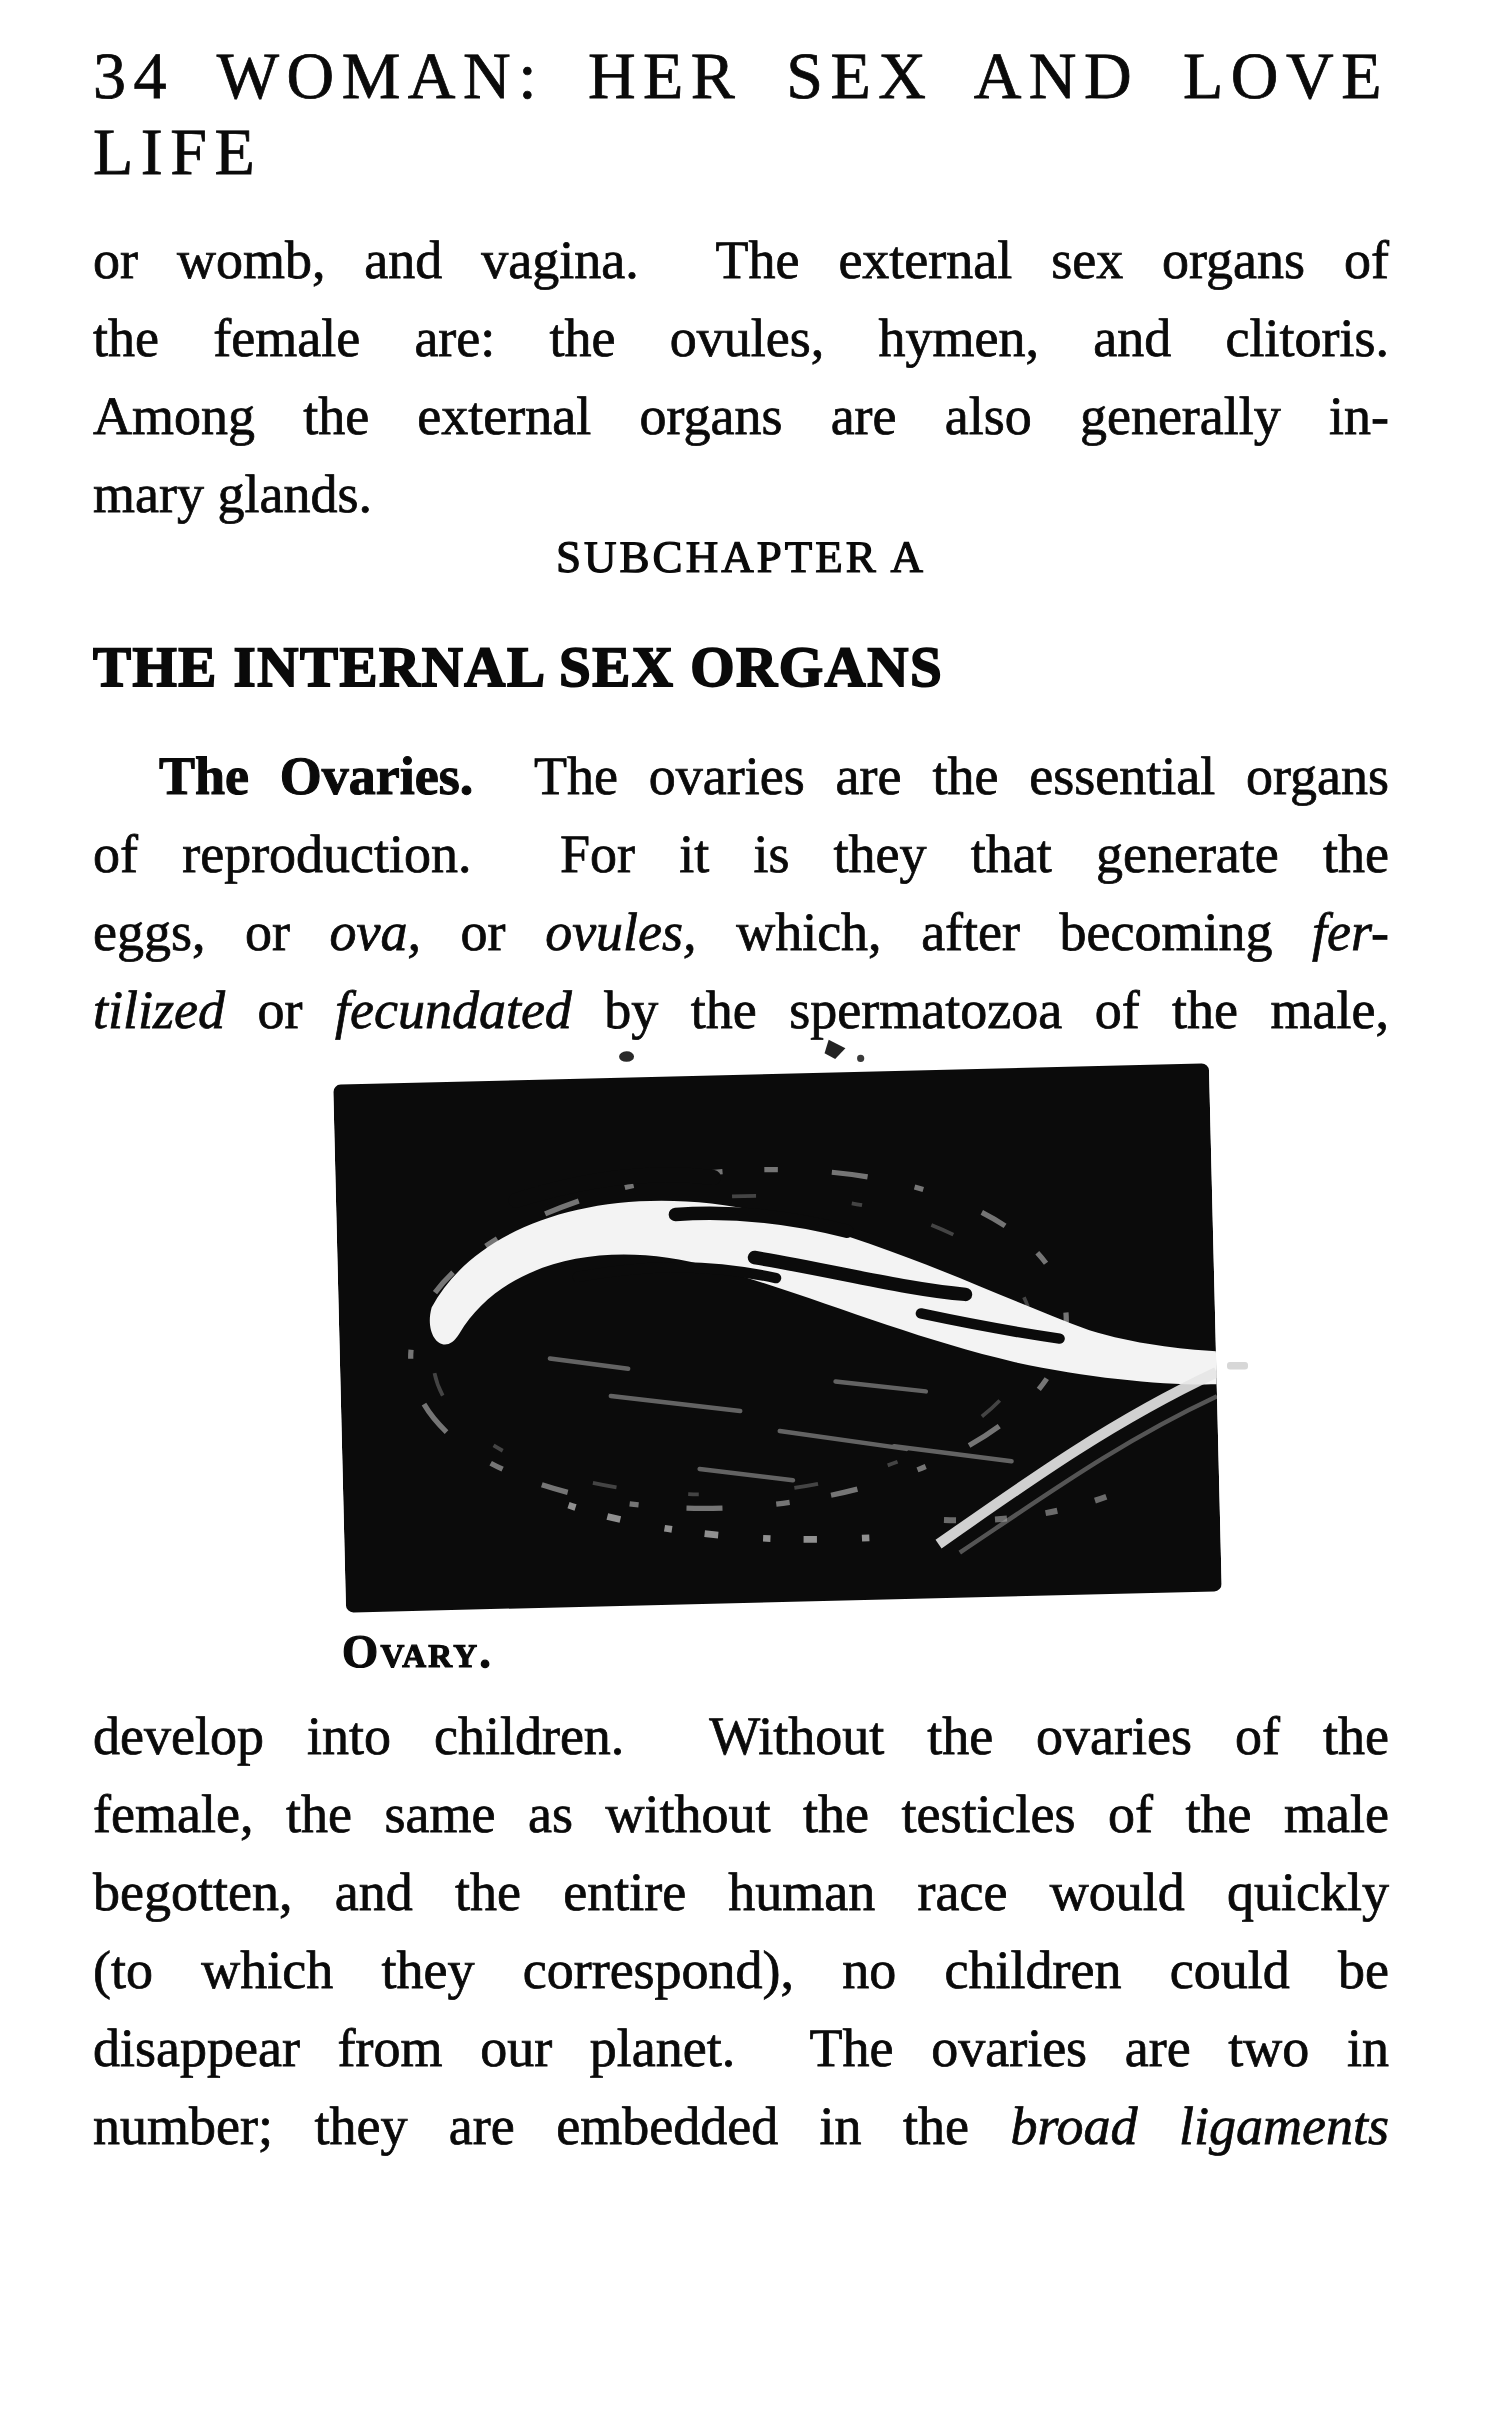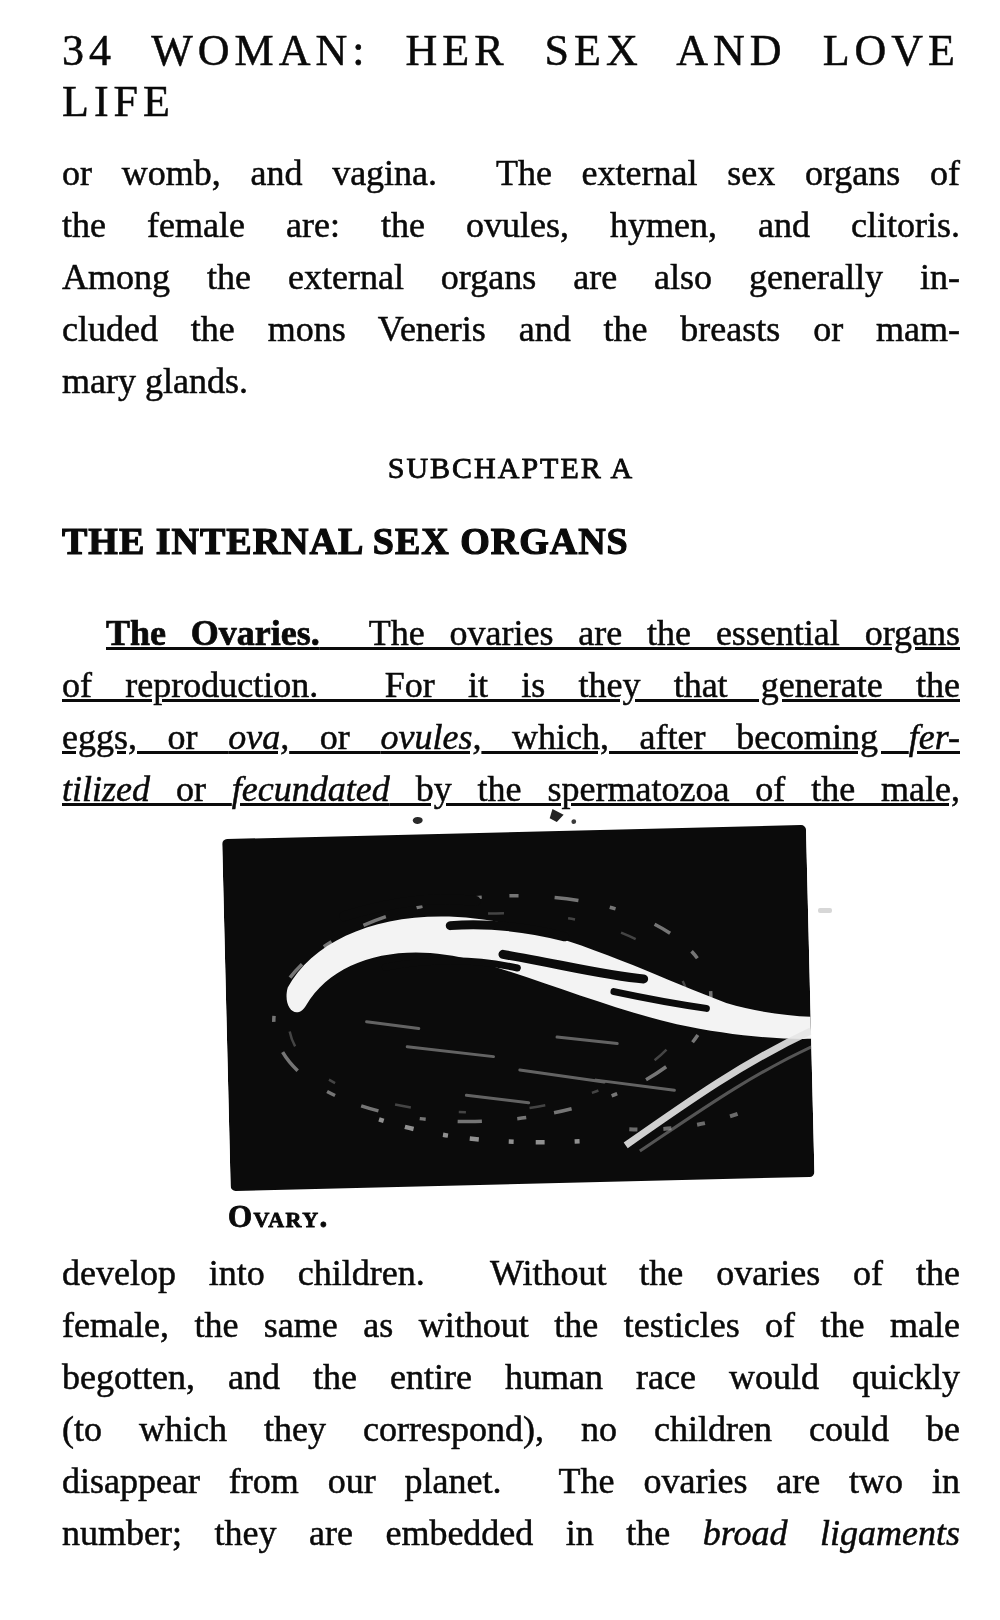--- a/index.html
+++ b/index.html
@@ -6,21 +6,21 @@
   .page {
     position:relative;
     width:1000px; height:1620px;
     margin:0 auto;
     background:#ffffff;
     color:#0a0a0a;
     font-family:"Liberation Serif", serif;
     overflow:hidden;
     -webkit-text-stroke:0.5px #0a0a0a;
   }
-  .column { padding:26px 40px 0 62px; }
+  .column { padding:26px 74px 0 62px; }
 
   
   .running-head {
     text-align:justify; text-align-last:justify;
     font-size:44px; line-height:1.15;
     letter-spacing:5px;
     white-space:normal;
   }
 
   
@@ -30,32 +30,31 @@
     text-align:justify; text-align-last:justify;
     height:52px; overflow:visible;
   }
   .line.end { text-align-last:left; }
   .line.indent { text-indent:44px; }
   .b { font-weight:bold; -webkit-text-stroke:0.7px #0a0a0a; }
   .i { font-style:italic; }
 
   .para1 { margin-top:20px; }
   .kicker {
-    margin-top:44px;
     text-align:center;
     font-size:30px; letter-spacing:2px;
     -webkit-text-stroke:0.8px #0a0a0a;
   }
   .main-heading {
     margin-top:34px;
     text-align:left;
     font-size:38px; font-weight:bold; letter-spacing:1px;
     -webkit-text-stroke:1.2px #0a0a0a;
   }
-  .para2 { margin-top:44px;text-decoration:underline; }
+  .para2 { margin-top:24px; }
 
   .figure-wrap {
     position:relative;
     margin:4px 0 0 164px;
     width:584px; height:364px;
   }
   .figure-wrap svg {
     position:absolute; left:0; top:-26px;
     transform:rotate(-1.4deg);
   }
@@ -82,21 +81,20 @@
 
     <div class="running-head">
       <span>34</span>
       <span>WOMAN: HER SEX AND LOVE LIFE</span>
     </div>
 
     <div class="body-block para1">
         <div class="line"><span>or womb, and vagina.  The external sex organs of</span></div>
         <div class="line"><span>the female are: the ovules, hymen, and clitoris.</span></div>
         <div class="line"><span>Among the external organs are also generally in-</span></div>
-        <div class="line"><span>cluded the mons Veneris and the breasts or mam-</span></div>
         <div class="line end"><span>mary glands.</span></div>
       </div>
 
     <div class="kicker">SUBCHAPTER A</div>
 
     <div class="main-heading">THE INTERNAL SEX ORGANS</div>
 
     <div class="body-block para2">
         <div class="line indent"><span class="b">The Ovaries.</span><span>  The ovaries are the essential organs</span></div>
         <div class="line"><span>of reproduction.  For it is they that generate the</span></div>

